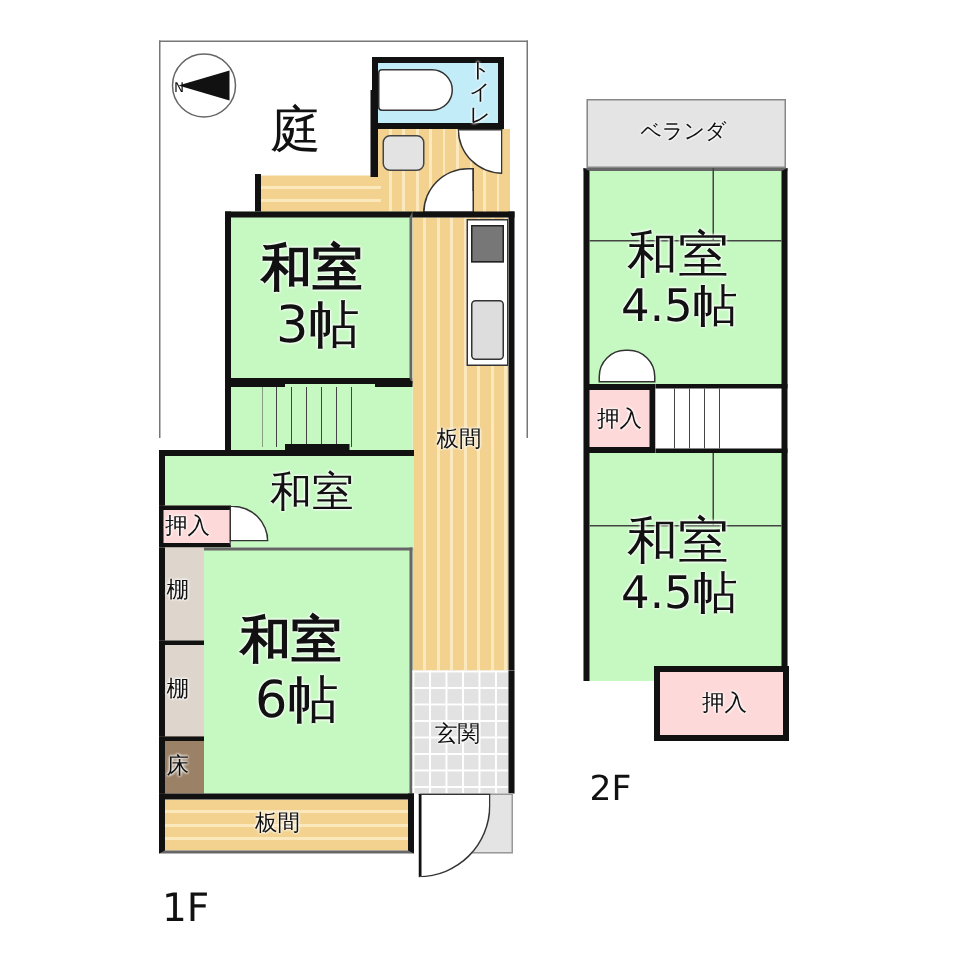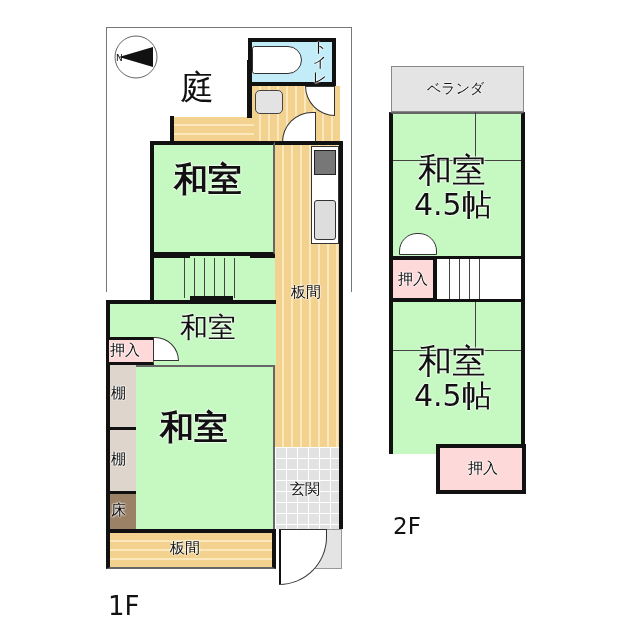--- a/index.html
+++ b/index.html
@@ -45,20 +45,21 @@
   <div class="abs" style="left:255px;top:90px;width:28px;height:24px;background:#e3e3e3;border:1px solid #444;border-radius:5px;"></div>
   <div class="abs" style="left:305px;top:86px;width:30px;height:30px;border:1px solid #333;border-radius:0 0 0 30px;background:#fff;"></div>
   <div class="abs" style="left:282px;top:112px;width:34px;height:30px;border:1px solid #333;border-radius:30px 0 0 0;background:#fff;"></div>
 
   <div class="abs woodh" style="left:172px;top:117px;width:82px;height:25px;"></div>
   <div class="abs wall" style="left:170px;top:116px;width:4px;height:28px;"></div>
   <div class="abs wall" style="left:247px;top:60px;width:5px;height:58px;"></div>
 
   <div class="abs tatami" style="left:150px;top:141px;width:125px;height:115px;border:4px solid #111;border-right:2px solid #666;"></div>
   <div class="lbl big" style="left:174px;top:162px;">和室</div>
+  <div class="lbl big" style="left:184px;top:200px;font-weight:normal;">3帖</div>
 
   <div class="abs wood" style="left:275px;top:141px;width:68px;height:306px;border-right:4px solid #111;border-top:4px solid #111;"></div>
   <div class="abs" style="left:311px;top:146px;width:28px;height:98px;background:#fff;border:1px solid #333;"></div>
   <div class="abs" style="left:314px;top:150px;width:22px;height:25px;background:#777;border:1px solid #222;"></div>
   <div class="abs" style="left:314px;top:200px;width:22px;height:40px;background:#ddd;border:1px solid #333;border-radius:3px;"></div>
   <div class="lbl mid" style="left:291px;top:285px;">板間</div>
 
   <div class="abs tatami" style="left:150px;top:256px;width:125px;height:46px;border-left:4px solid #111;"></div>
   <div class="abs" style="left:175px;top:258px;width:60px;height:40px;background:repeating-linear-gradient(90deg,transparent 0,transparent 9px,#444 9px,#444 10px);"></div>
   <div class="abs wall" style="left:190px;top:296px;width:43px;height:4px;"></div>
@@ -74,20 +75,21 @@
 
   <div class="abs shelf" style="left:106px;top:365px;width:30px;height:62px;border-left:4px solid #111;"></div>
   <div class="lbl mid" style="left:111px;top:386px;">棚</div>
   <div class="abs shelf" style="left:106px;top:427px;width:30px;height:64px;border-left:4px solid #111;border-top:3px solid #111;"></div>
   <div class="lbl mid" style="left:111px;top:452px;">棚</div>
   <div class="abs toko" style="left:106px;top:491px;width:30px;height:38px;border-left:4px solid #111;border-top:3px solid #111;"></div>
   <div class="lbl mid" style="left:111px;top:503px;">床</div>
 
   <div class="abs tatami" style="left:136px;top:365px;width:139px;height:164px;border-top:2px solid #666;border-right:2px solid #666;"></div>
   <div class="lbl big" style="left:160px;top:410px;">和室</div>
+  <div class="lbl big" style="left:170px;top:450px;font-weight:normal;">6帖</div>
 
   <div class="abs tile" style="left:275px;top:447px;width:68px;height:82px;border-right:4px solid #111;"></div>
   <div class="lbl mid" style="left:290px;top:482px;">玄関</div>
 
   <div class="abs woodh" style="left:106px;top:529px;width:170px;height:40px;border:4px solid #111;border-top:4px solid #111;border-bottom:2px solid #666;"></div>
   <div class="lbl mid" style="left:170px;top:541px;">板間</div>
 
   <div class="abs" style="left:280px;top:529px;width:62px;height:40px;background:#e4e4e4;border:1px solid #999;"></div>
   <div class="abs" style="left:279px;top:529px;width:48px;height:56px;border:1px solid #333;border-left:2px solid #111;border-radius:0 0 48px 0;background:#fff;"></div>
 

